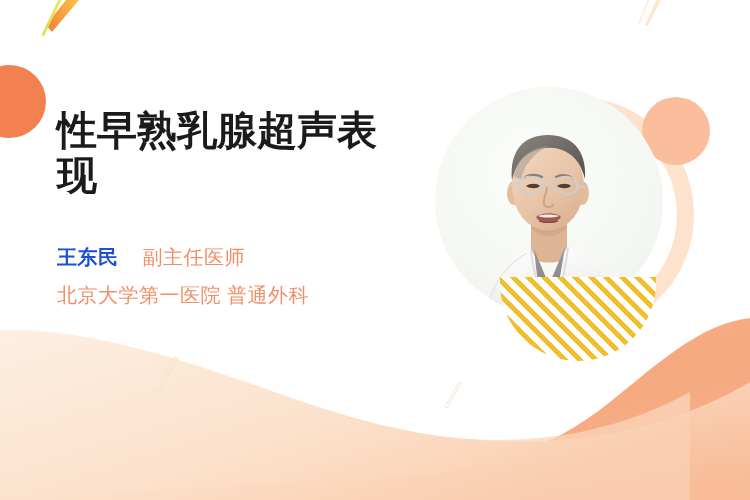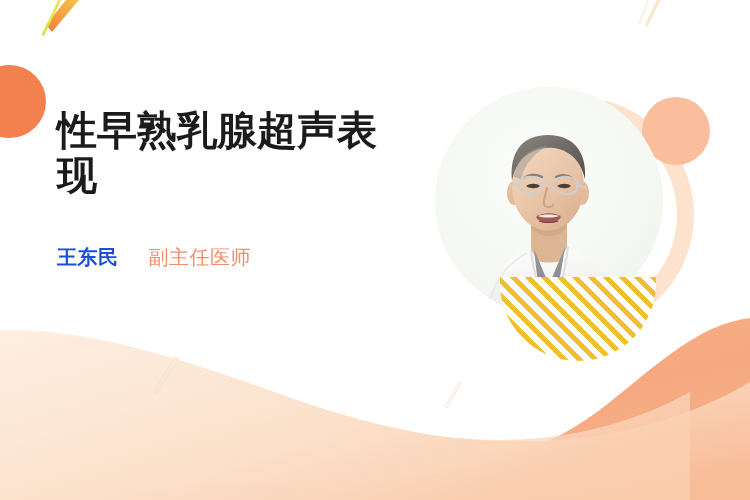--- a/index.html
+++ b/index.html
@@ -161,21 +161,21 @@
   .speaker-name {
     font-size: 20px;
     font-weight: 700;
     color: #1d4ed8;
     letter-spacing: 0.5px;
   }
   .speaker-title {
     font-size: 20px;
     font-weight: 400;
     color: #f08e68;
-    margin-left: 30px;
+    margin-left: 24px;
     letter-spacing: 0.5px;
   }
   .affiliation-row {
     margin-top: 11px;
     white-space: nowrap;
   }
   .affiliation {
     font-size: 20px;
     font-weight: 400;
     color: #f08e68;
@@ -345,15 +345,18 @@
   </div>
 
   <div class="text-block">
     <h1 class="title">性早熟乳腺超声表现</h1>
 
     <div class="speaker-row">
       <span class="speaker-name">王东民</span>
       <span class="speaker-title">副主任医师</span>
     </div>
 
+    <div class="affiliation-row">
+      <span class="affiliation">北京大学第一医院  普通外科</span>
+    </div>
   </div>
 
 </div>
 
 </body></html>

